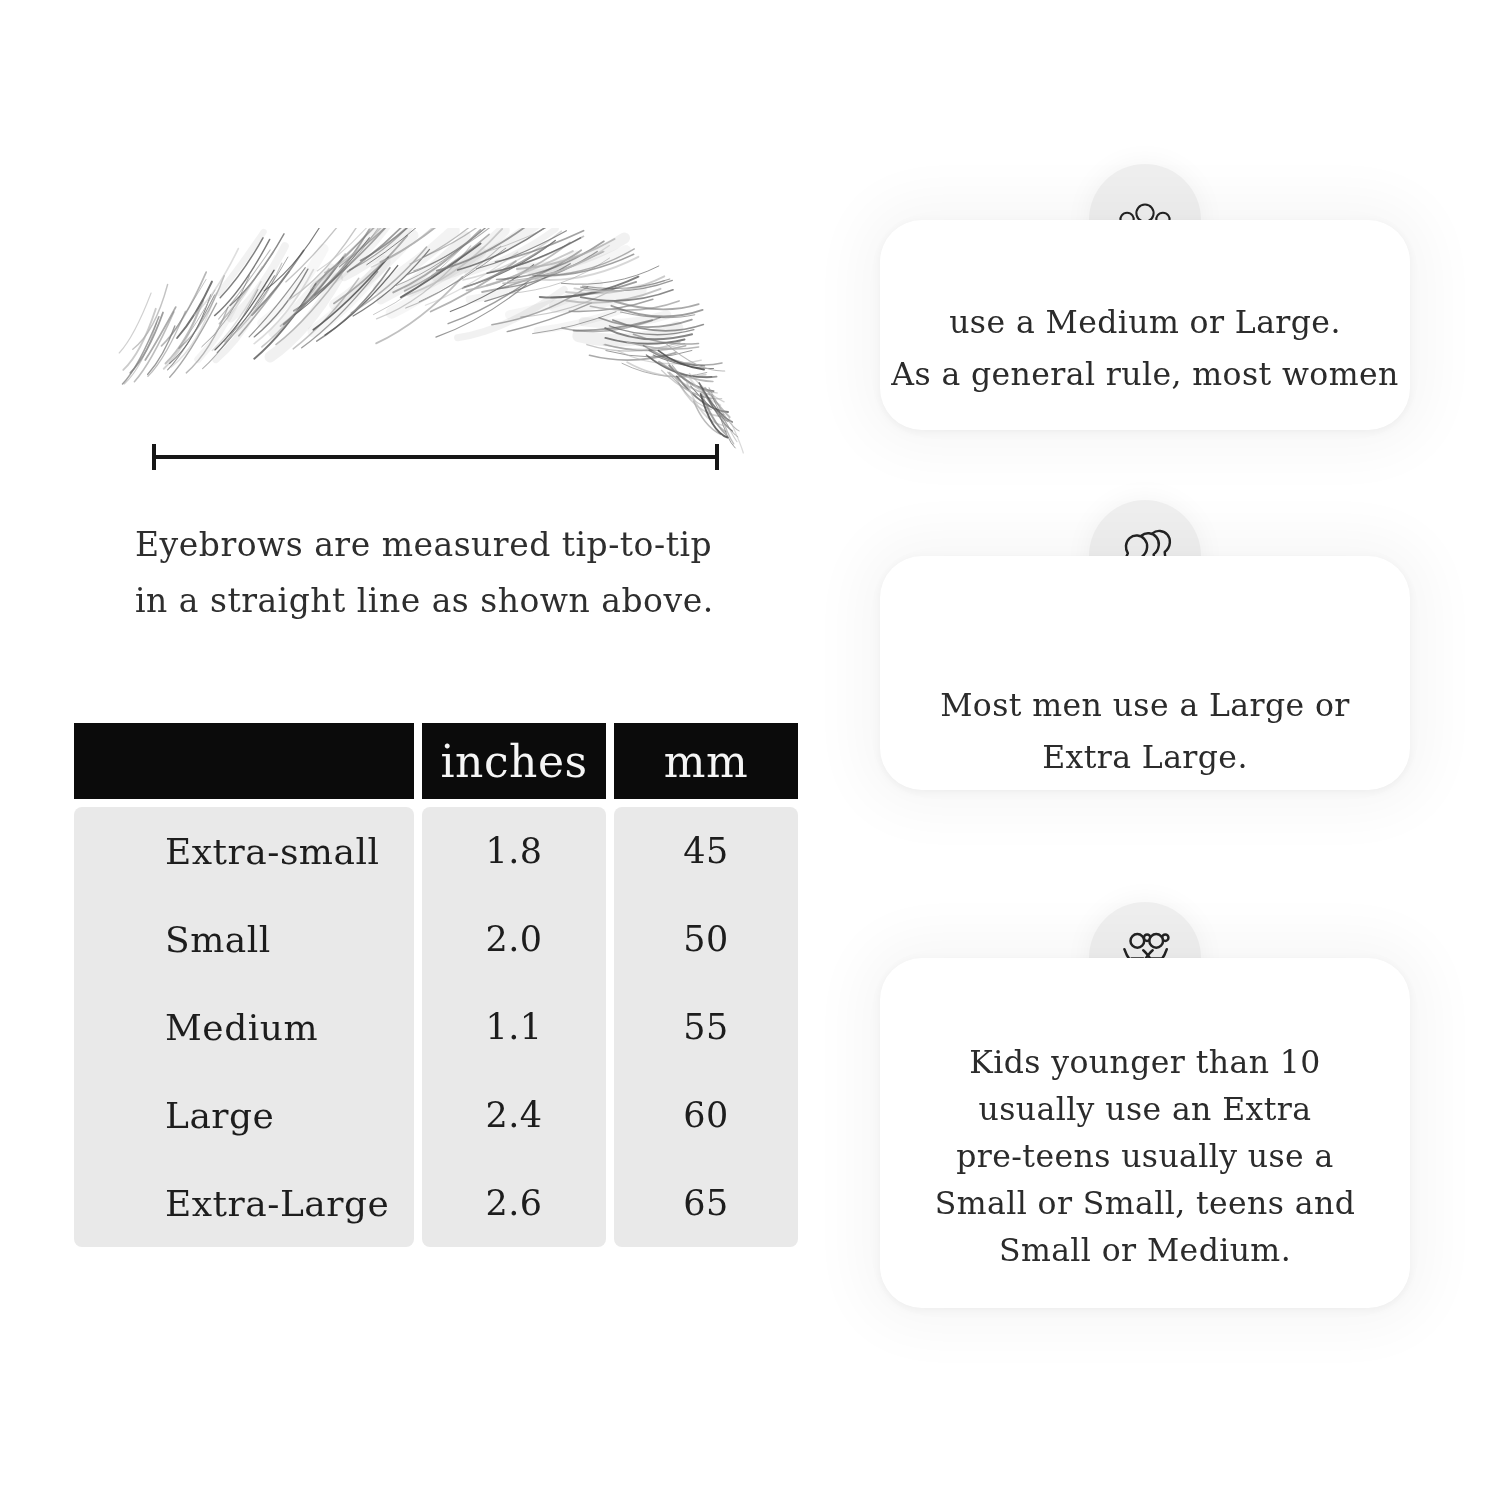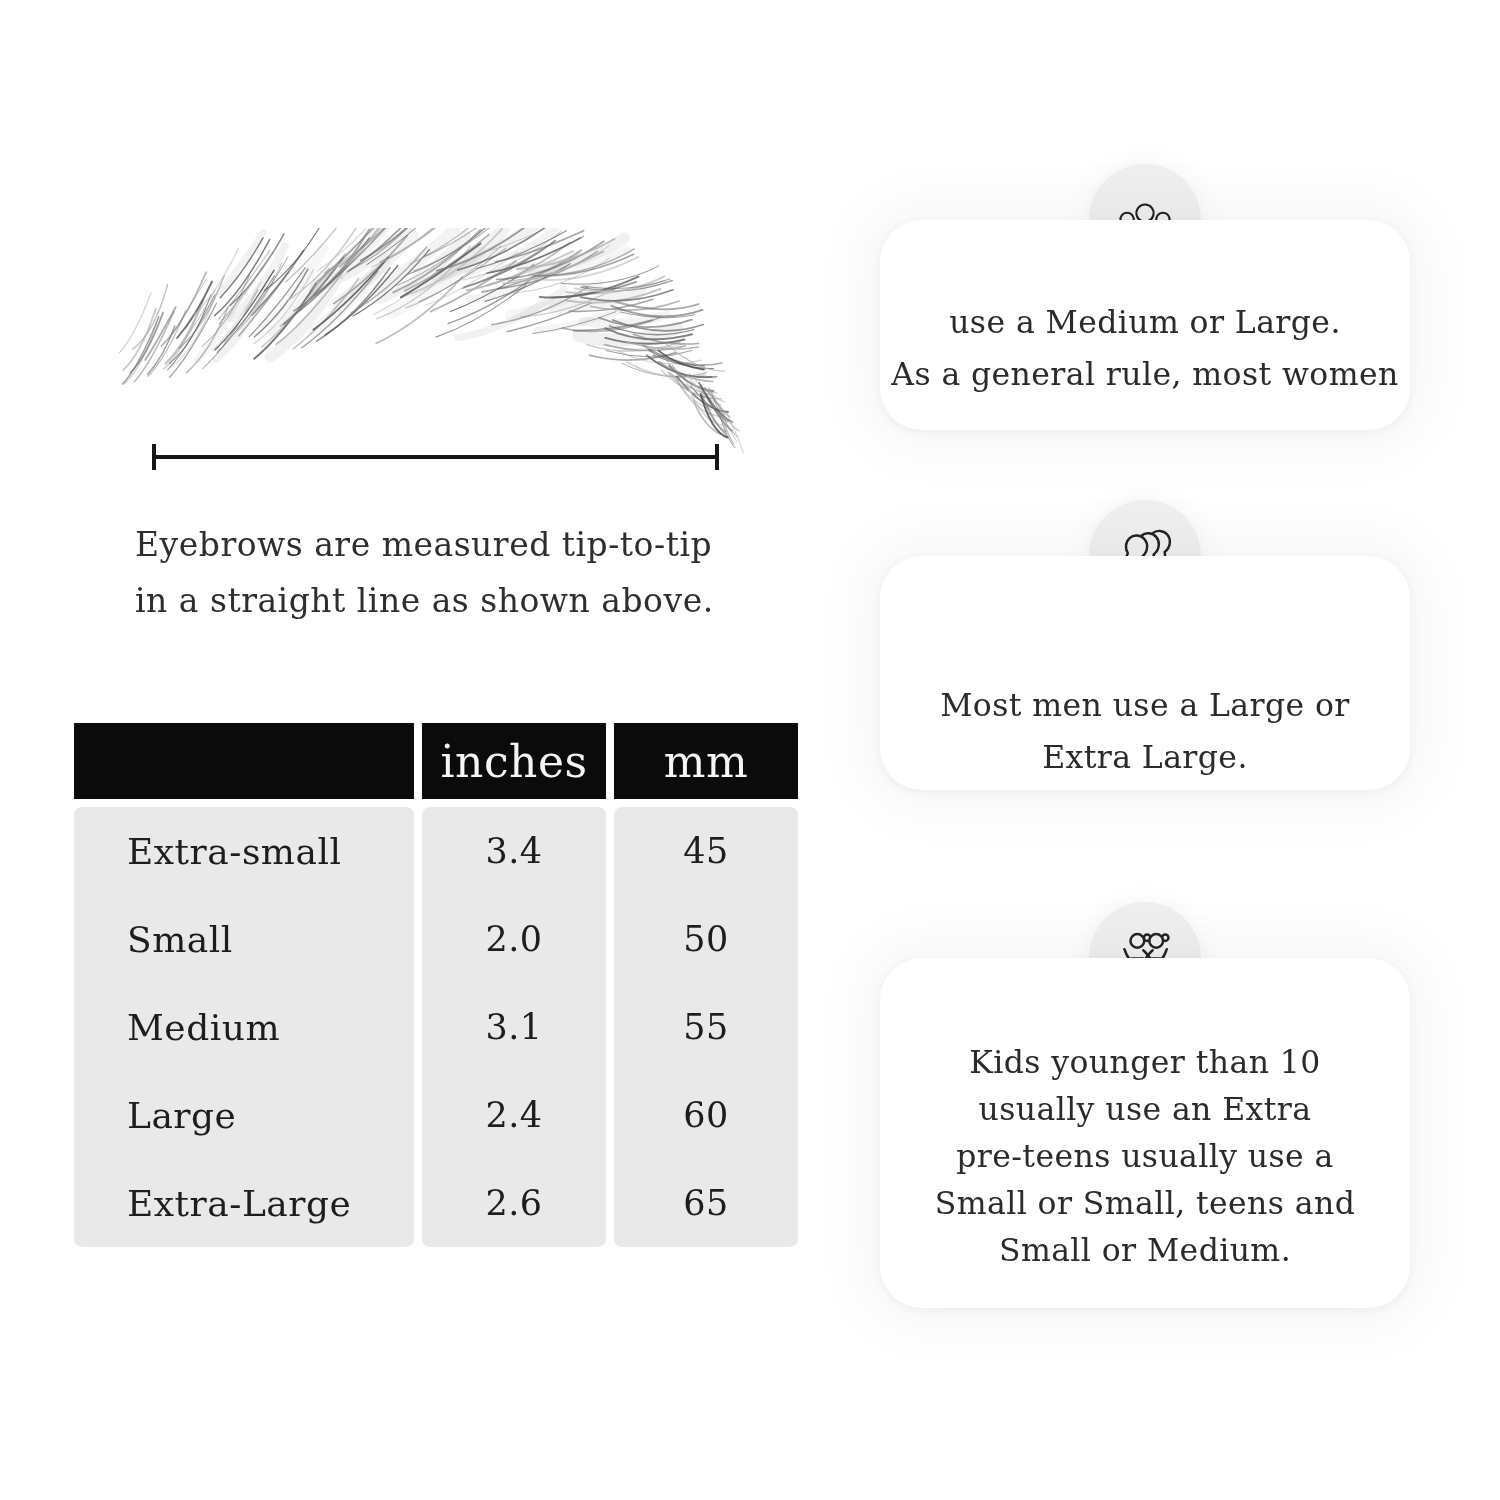--- a/index.html
+++ b/index.html
@@ -24,21 +24,21 @@
   .size-table{position:absolute; left:74px; top:723px; width:724px;}
   .tbl-head{display:grid; grid-template-columns:340px 184px 184px; column-gap:8px;}
   .tbl-head .hcell{
     height:76px; background:#0b0b0b; border-radius:0;
     display:flex; align-items:center; justify-content:center;
     color:#f5f5f5; font-size:44px; letter-spacing:.5px;
   }
   .tbl-body{display:grid; grid-template-columns:340px 184px 184px; column-gap:8px; margin-top:8px;}
   .bcol{background:#e9e9e9; border-radius:8px; display:flex; flex-direction:column;}
   .bcell{height:88px; display:flex; align-items:center; font-size:35px; color:#1d1d1d; letter-spacing:.5px;}
-  .bcol.labels .bcell{padding-left:53px; font-size:36px;}
+  .bcol.labels .bcell{padding-left:91px; font-size:36px;}
   .bcol.nums .bcell{justify-content:center;}
 
   
   .info-card{
     position:absolute; left:880px; width:530px; background:#ffffff; border-radius:42px;
     box-shadow:0 2px 10px rgba(0,0,0,.05), 0 0 55px 22px rgba(0,0,0,.035);
     display:flex; flex-direction:column; align-items:center; justify-content:center;
     text-align:center; font-size:31.5px; line-height:52px; color:#2b2b2b; letter-spacing:.4px;
   }
   .card-1{top:220px; height:210px; padding-top:0;}
@@ -299,23 +299,23 @@
     </div>
     <div class="tbl-body">
       <div class="bcol labels">
         <div class="bcell">Extra-small</div>
         <div class="bcell">Small</div>
         <div class="bcell">Medium</div>
         <div class="bcell">Large</div>
         <div class="bcell">Extra-Large</div>
       </div>
       <div class="bcol nums">
-        <div class="bcell">3.4</div>
+        <div class="bcell">1.8</div>
         <div class="bcell">2.0</div>
-        <div class="bcell">3.1</div>
+        <div class="bcell">1.1</div>
         <div class="bcell">2.4</div>
         <div class="bcell">2.6</div>
       </div>
       <div class="bcol nums">
         <div class="bcell">45</div>
         <div class="bcell">50</div>
         <div class="bcell">55</div>
         <div class="bcell">60</div>
         <div class="bcell">65</div>
       </div>

